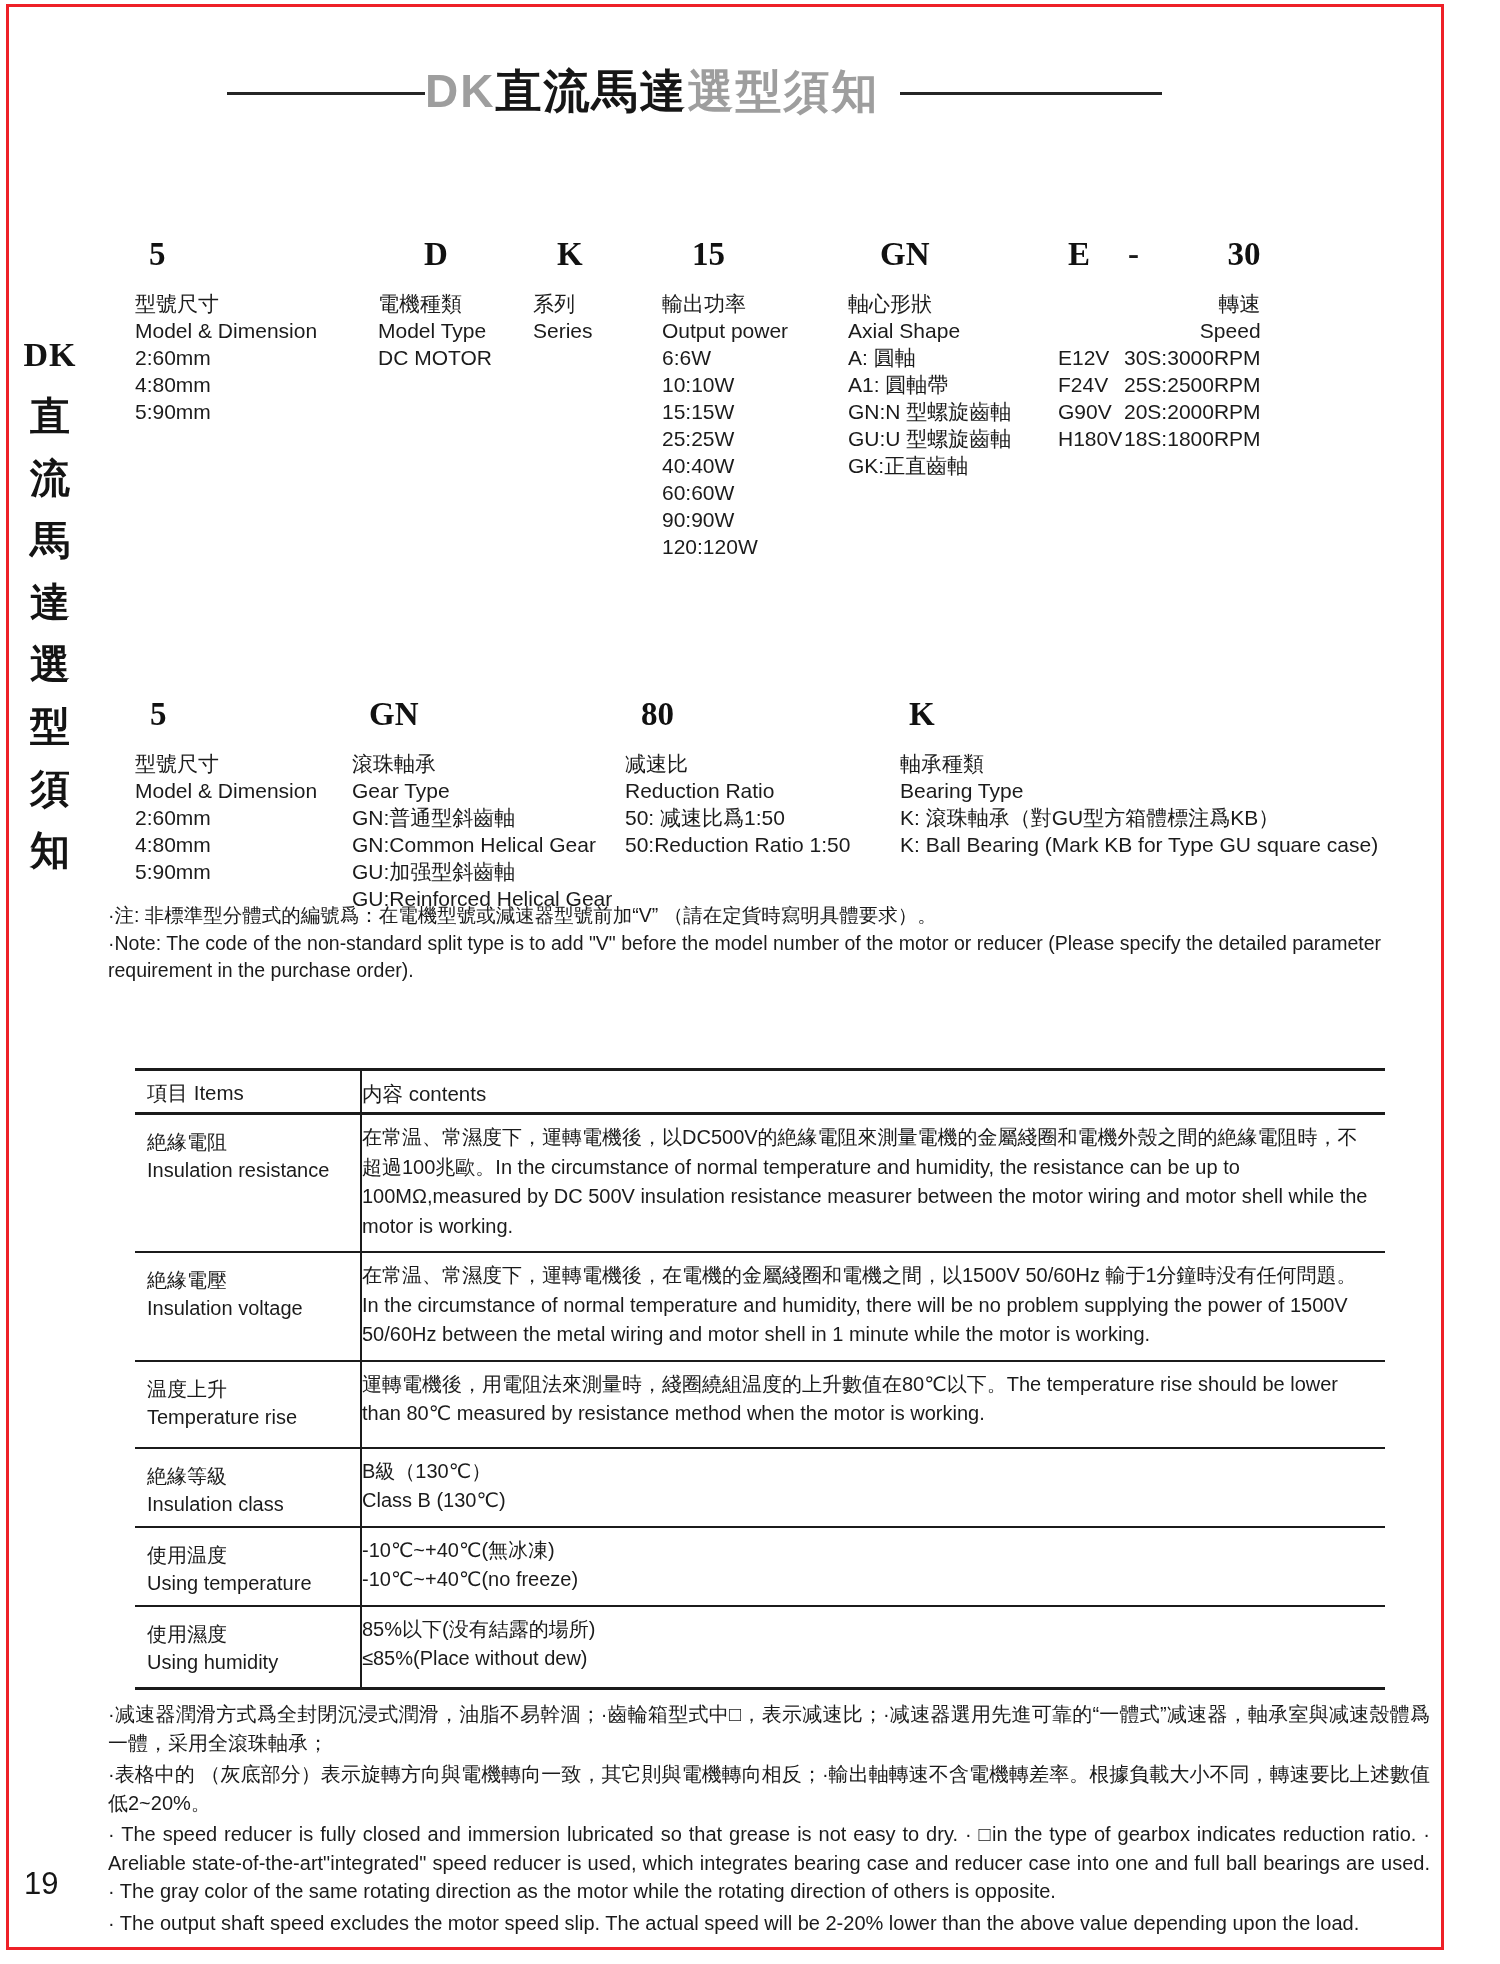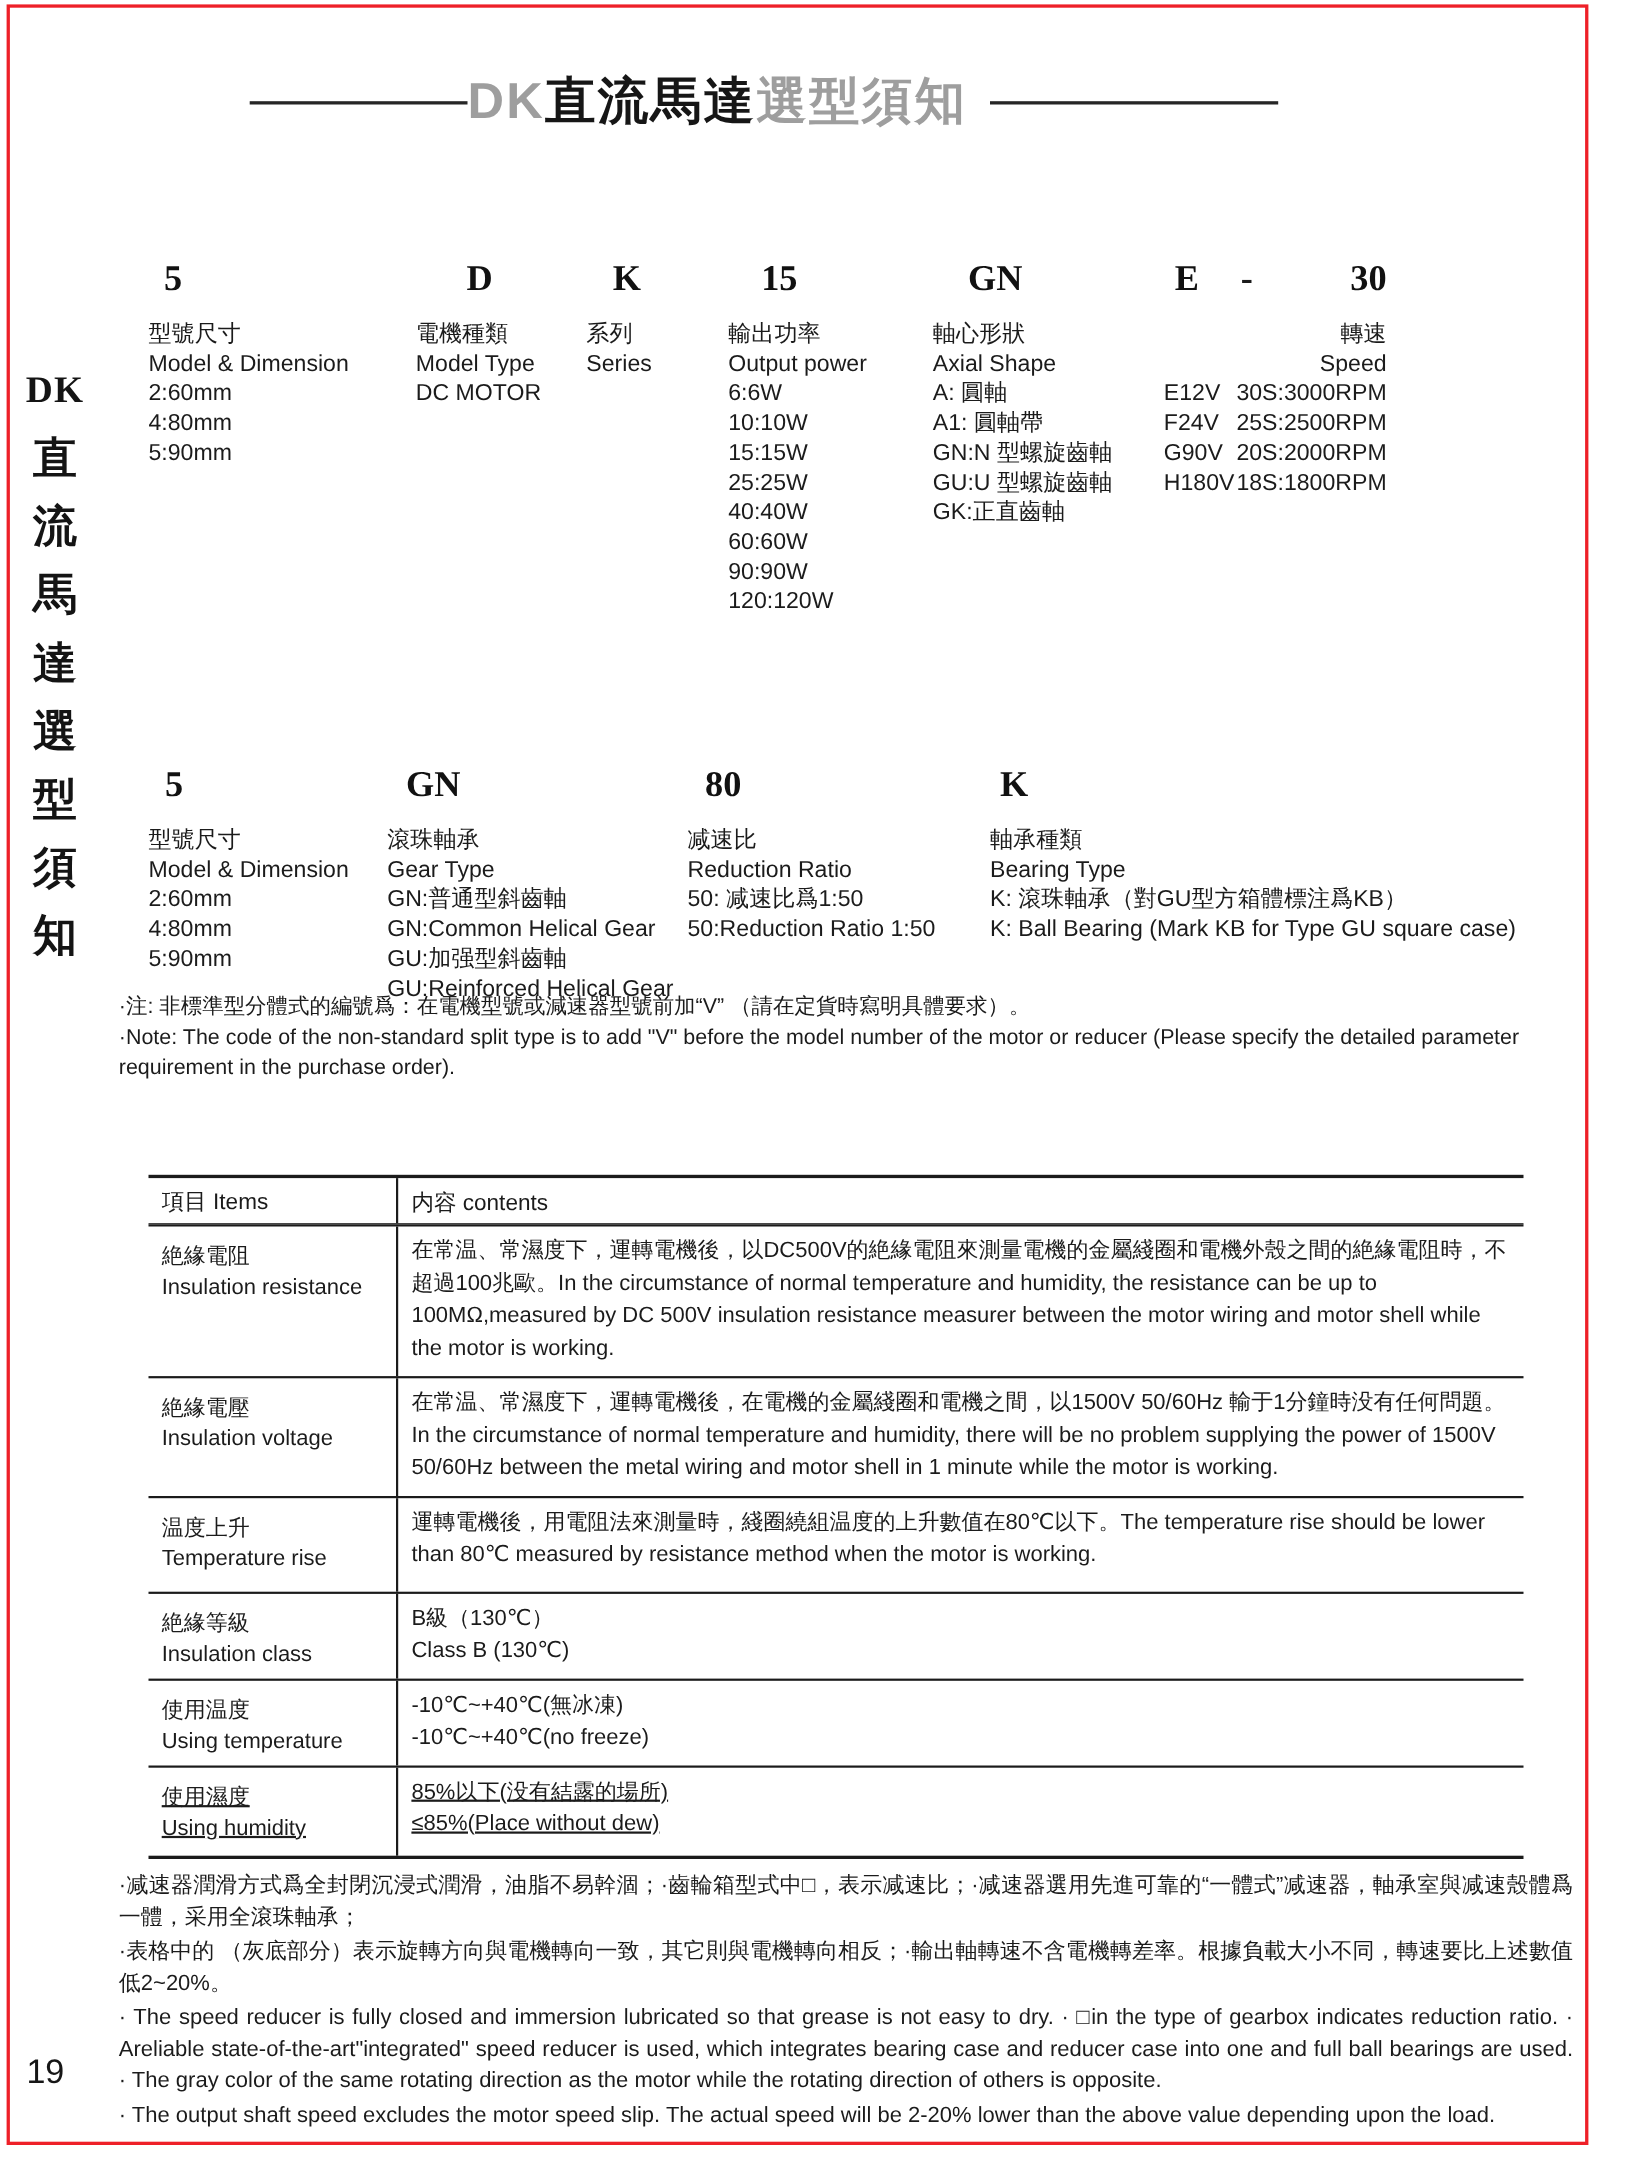--- a/index.html
+++ b/index.html
@@ -48,25 +48,25 @@
     border-top:3px solid #1b1b1b; border-bottom:3px solid #1b1b1b; box-sizing:border-box;
   }
   .tr{display:flex; border-top:2px solid #1b1b1b;}
   .tr.head{border-top:none; border-bottom:1px solid #1b1b1b; height:41px;}
   .td-item{
     width:225px; flex:0 0 225px; box-sizing:border-box; padding:13px 6px 0 12px;
     font-size:20px; line-height:28px;
   }
   .td-content{
     flex:1; box-sizing:border-box; border-left:2px solid #1b1b1b;
-    padding:8px 14px 10px 12px; font-size:20px; line-height:29.5px;
+    padding:8px 14px 10px 0; font-size:20px; line-height:29.5px;
   }
   .tr.head .td-item,.tr.head .td-content{padding-top:8px; font-size:20.5px;}
   .r1{min-height:86px;} .r2{min-height:104px;} .r3{min-height:85px;}
-  .r4{min-height:66px;} .r5{min-height:75px;} .r6{min-height:80px;text-decoration:underline;}
+  .r4{min-height:66px;} .r5{min-height:75px;} .r6{min-height:80px;}
   
   .bottom-notes{position:absolute; left:108px; top:1700px; width:1322px; font-size:20px; line-height:28.5px; text-align:justify;}
   .bottom-notes p{margin:0 0 3px 0;}
   
   .page-num{position:absolute; left:24px; top:1866px; font-size:31px; color:#161616;}
 </style>
 </head>
 <body>
 
 <div class="page">

